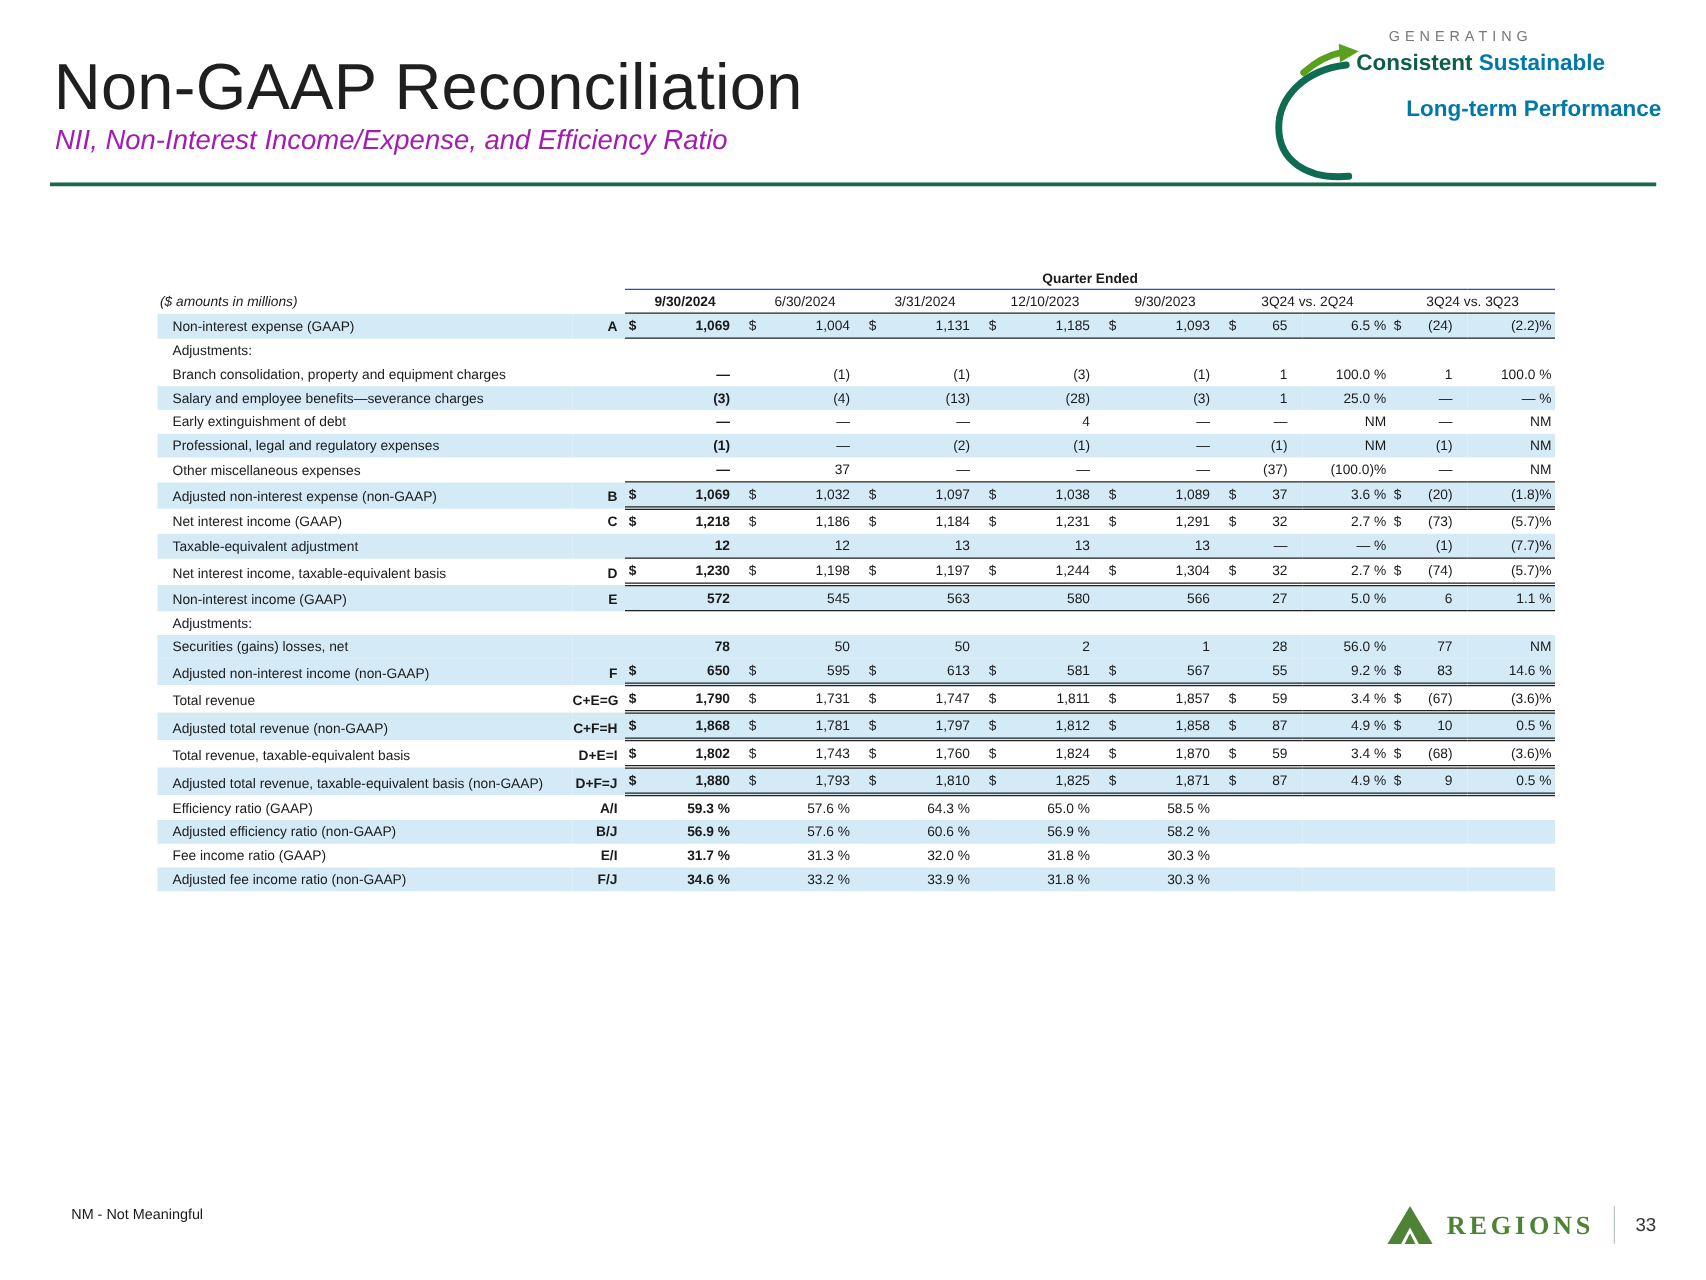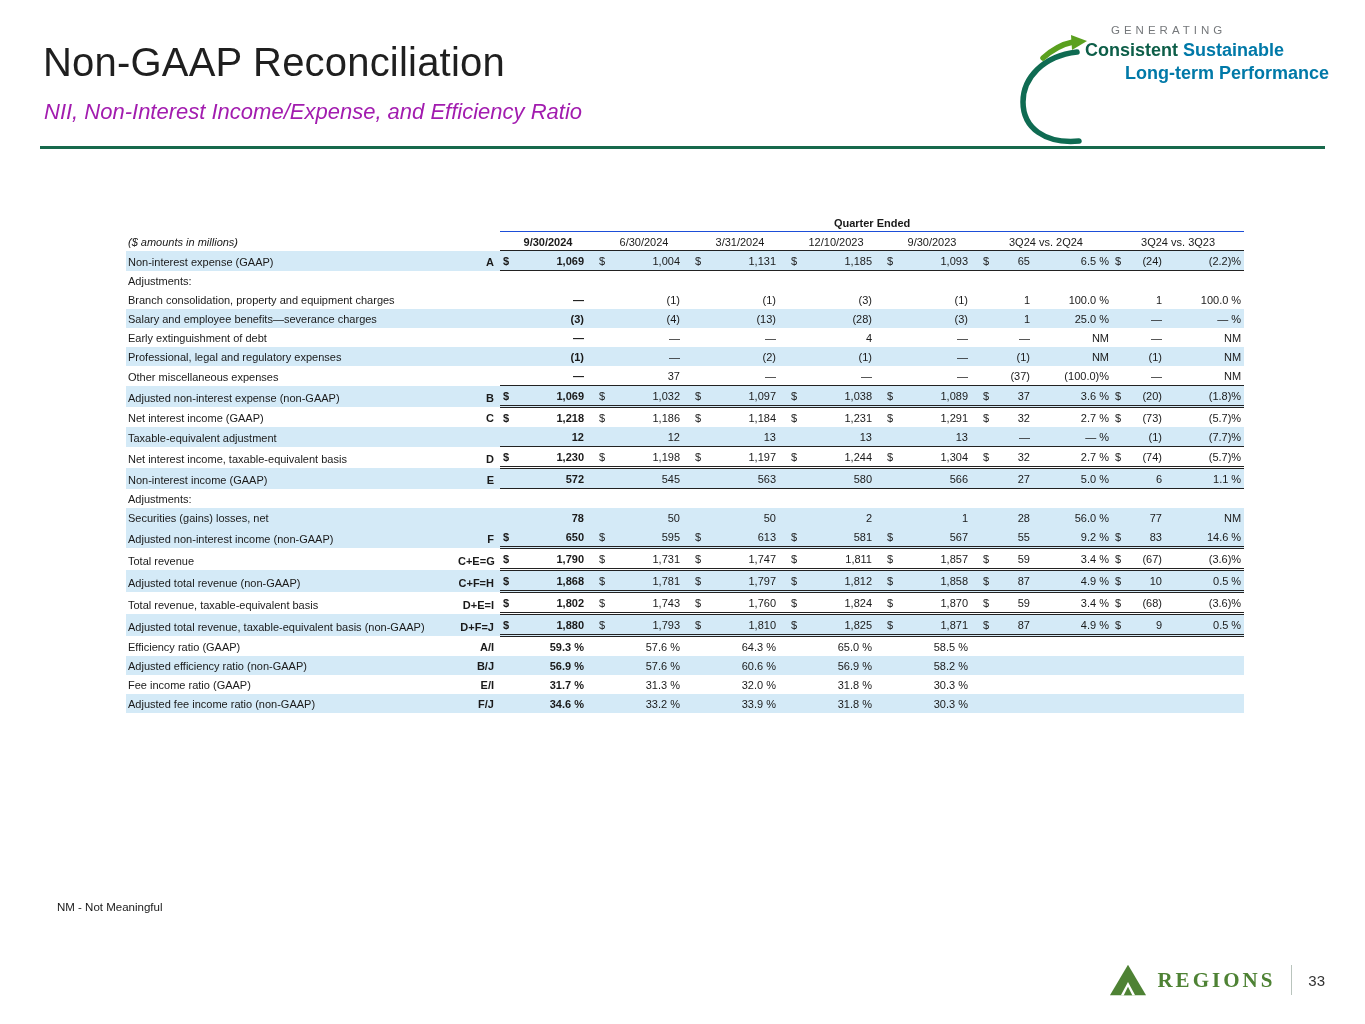--- a/index.html
+++ b/index.html
@@ -1,54 +1,54 @@
 <!DOCTYPE html>
 <html><head>
 <meta charset="utf-8">
 <style>
   * { margin:0; padding:0; box-sizing:border-box; }
   html,body { width:1365px; height:1024px; overflow:hidden; }
   body { font-family:"Liberation Sans", sans-serif; background:#ffffff; color:#1a1a1a; }
   .slide { position:relative; width:1365px; height:1024px; background:#fff; }
 
   
-  .title { position:absolute; left:43px; top:40px; font-size:40px; color:#1f1f1f; letter-spacing:.2px; }
+  .title { position:absolute; left:43px; top:40px; font-size:52px; color:#1f1f1f; letter-spacing:.2px; }
   .subtitle { position:absolute; left:44px; top:99px; font-size:22px; font-style:italic; color:#a21caf; }
   .rule { position:absolute; left:40px; right:40px; top:146px; height:2.5px; background:#17694c; }
 
   
   .logo { position:absolute; top:24px; right:46px; width:290px; height:110px; }
   .swoosh { position:absolute; left:-14px; top:10px; }
   .logo-text { margin-left:56px; }
   .l1 { font-size:11.5px; letter-spacing:4px; color:#75787b; margin-left:26px; }
   .l2 { font-size:18px; font-weight:bold; margin-top:4px; white-space:nowrap; }
   .l2 .c1 { color:#0d5e48;text-align:center; }
   .l2 .c2 { color:#0079a8; }
-  .l3 { font-size:18px; font-weight:bold; color:#0079a8; margin-left:40px; margin-top:2px; white-space:nowrap; }
+  .l3 { font-size:18px; font-weight:bold; color:#0079a8; margin-left:40px; margin-top:16px; white-space:nowrap; }
 
   
   .table-wrap { position:absolute; left:126px; top:213px; }
   table { border-collapse:collapse; table-layout:fixed; width:1118px; font-size:11px; }
   td { padding:4px 0 3px; vertical-align:bottom; }
   .qe { text-align:center; font-weight:bold; border-bottom:1px solid #1d4ed8; padding-bottom:2px; }
   .qh { text-align:center; border-bottom:1px solid #222; padding:3px 4px 2px; white-space:nowrap; }
   .qh.b { font-weight:bold; }
   .amounts-note { font-style:italic; white-space:nowrap; padding-left:2px; }
-  .lbl { text-align:left; padding-left:2px; padding-right:8px;margin-left:31px; }
+  .lbl { text-align:left; padding-left:12px; padding-right:8px;margin-left:31px; }
   .code { font-weight:bold; text-align:right; padding-right:6px; white-space:nowrap; }
   .d { text-align:left; padding-left:3px; white-space:nowrap; }
   .v { text-align:right; padding-right:12px; white-space:nowrap; }
   .p { text-align:right; padding-right:3px; white-space:nowrap; }
   .b { font-weight:bold; }
   .shade td { background:#d4eaf7; }
   .ul-s { border-bottom:1px solid #222; }
   .ul-d { border-bottom:3px double #222; }
 
   
-  .footnote { position:absolute; left:57px; top:901px; font-size:11.5px; color:#1a1a1a; }
+  .footnote { position:absolute; left:57px; top:966px; font-size:11.5px; color:#1a1a1a; }
   .brand-footer { position:absolute; right:40px; top:963px; display:flex; align-items:center; }
   .wordmark { font-family:"Liberation Serif", serif; font-weight:bold; font-size:21px; letter-spacing:3px; color:#4e8234; margin-left:10px; }
   .divider { width:1px; height:30px; background:#b9c4bd; margin:0 16px; }
   .pagenum { font-size:15px; color:#333; }
 </style>
 </head>
 <body>
 
 <div class="slide">
 

